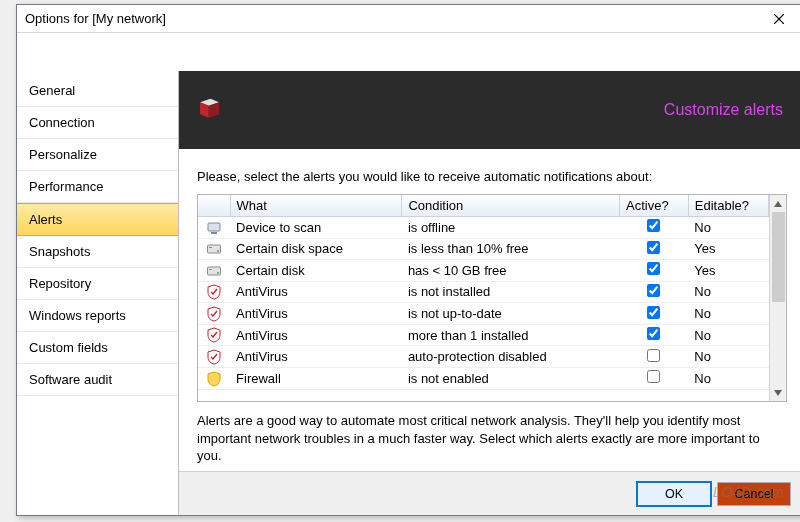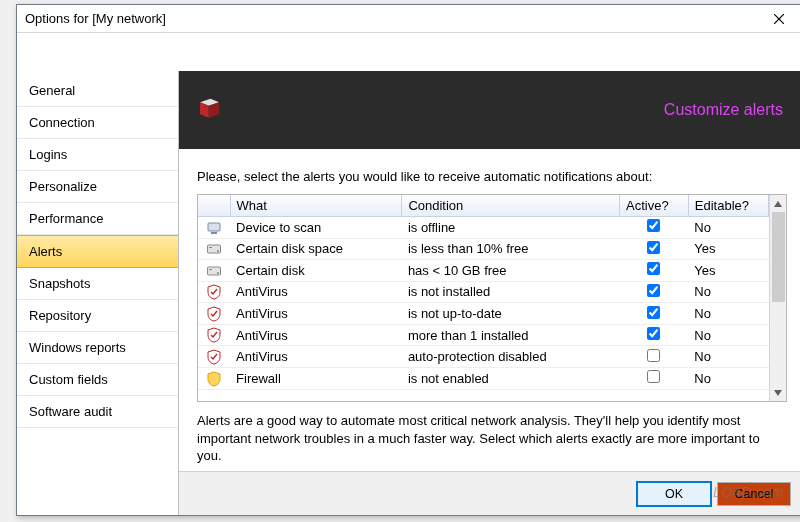--- a/index.html
+++ b/index.html
@@ -214,21 +214,20 @@
         <line x1="0" y1="0" x2="10" y2="10" stroke="#000" stroke-width="1.2"></line>
         <line x1="10" y1="0" x2="0" y2="10" stroke="#000" stroke-width="1.2"></line>
       </svg>
     </div>
   </div>
 
   <div class="body">
     <div class="sidebar">
       <div class="sidebar-item"><span>General</span></div>
       <div class="sidebar-item"><span>Connection</span></div>
-      <div class="sidebar-item"><span>Logins</span></div>
       <div class="sidebar-item"><span>Personalize</span></div>
       <div class="sidebar-item"><span>Performance</span></div>
       <div class="sidebar-item selected"><span>Alerts</span></div>
       <div class="sidebar-item"><span>Snapshots</span></div>
       <div class="sidebar-item"><span>Repository</span></div>
       <div class="sidebar-item"><span>Windows reports</span></div>
       <div class="sidebar-item"><span>Custom fields</span></div>
       <div class="sidebar-item"><span>Software audit</span></div>
     </div>
 

